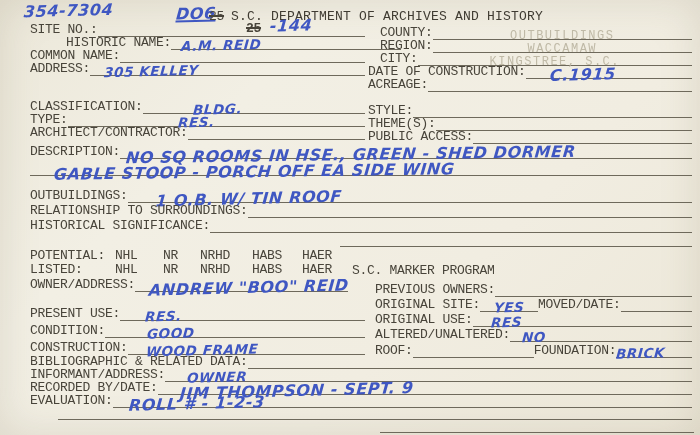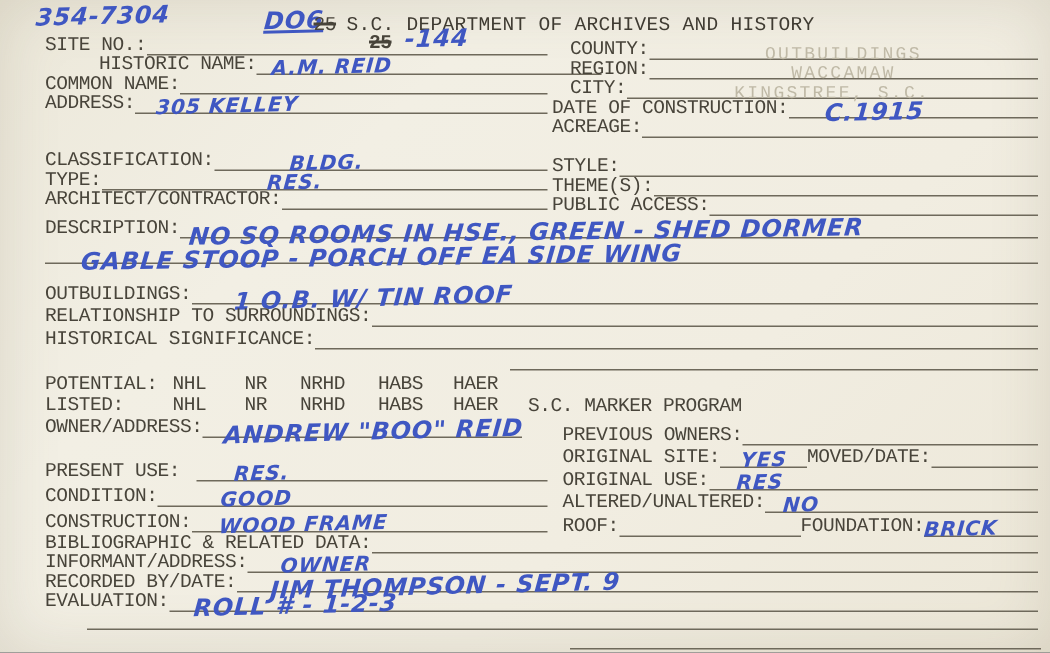--- a/index.html
+++ b/index.html
@@ -186,21 +186,21 @@
     <span class="line"></span>
   </div>
   <div class="row" style="left:375px;top:297px;width:317px;">
     <span class="typed">ORIGINAL SITE:</span>
     <span class="line center" style="flex:0 0 58px;">
         <span class="hand">YES</span>
       </span>
     <span class="typed">MOVED/DATE:</span>
     <span class="line"></span>
   </div>
-  <div class="row" style="left:30px;top:306px;width:335px;gap:11px;">
+  <div class="row" style="left:30px;top:306px;width:335px;">
     <span class="typed">PRESENT USE:</span>
     <span class="line">
         <span class="hand" style="margin-left:25px;">RES.</span>
       </span>
   </div>
   <div class="row" style="left:375px;top:312px;width:317px;">
     <span class="typed">ORIGINAL USE:</span>
     <span class="line">
         <span class="hand" style="margin-left:18px;">RES</span>
       </span>

